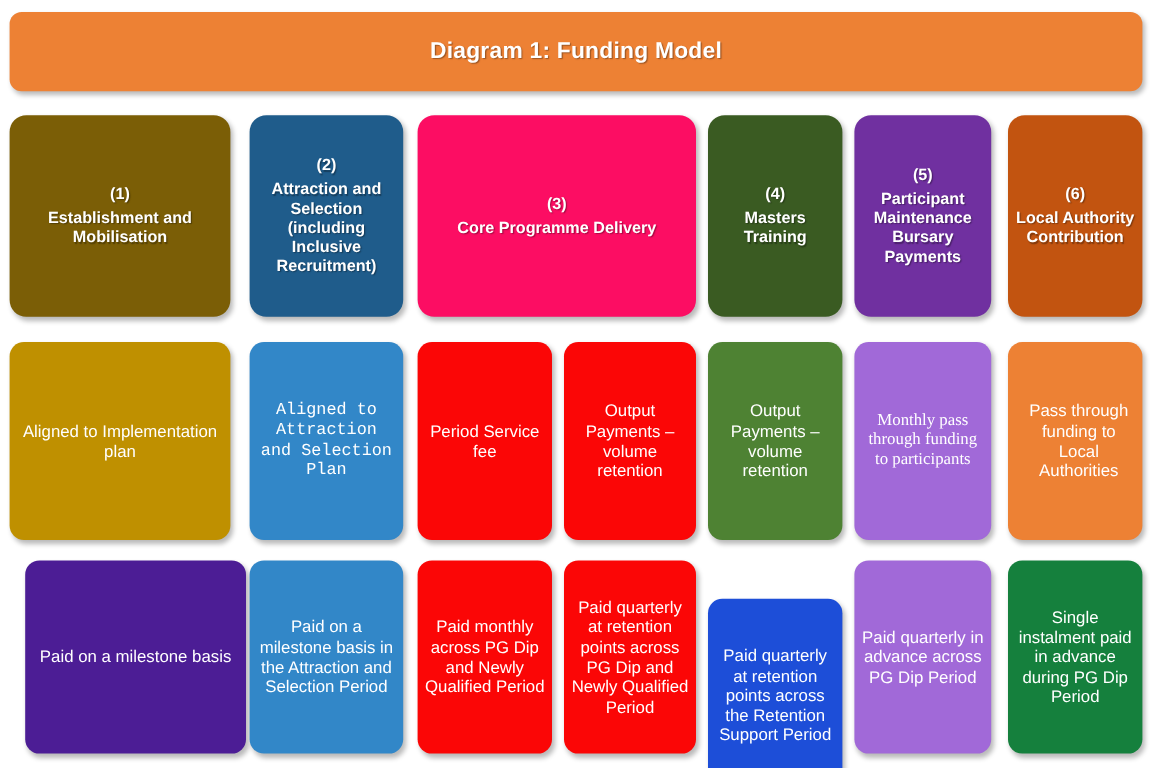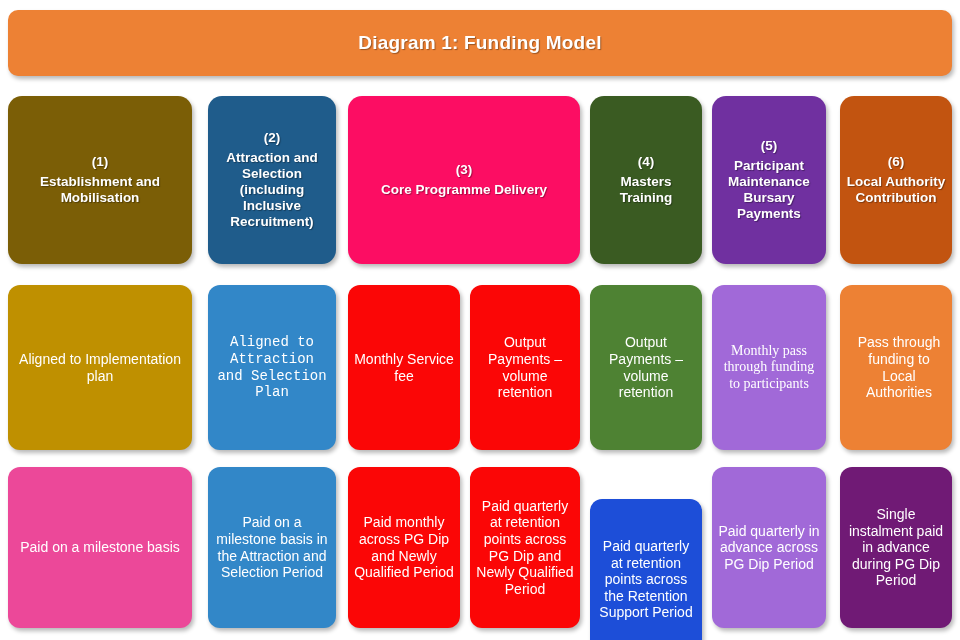--- a/index.html
+++ b/index.html
@@ -142,40 +142,40 @@
 
   <div class="box row2 c1" style="background: rgb(191, 144, 0);">
     <span class="txt">Aligned to Implementation plan</span>
   </div>
 
   <div class="box row2 c2" style="background: rgb(50, 135, 200); font-family: Liberation Mono, monospace;">
     <span class="txt">Aligned to Attraction and Selection Plan</span>
   </div>
 
   <div class="box row2 c3a" style="background: rgb(251, 6, 6);">
-    <span class="txt">Monthly Service fee</span>
+    <span class="txt">Period Service fee</span>
   </div>
 
   <div class="box row2 c3b" style="background: rgb(251, 6, 6);">
     <span class="txt">Output Payments – volume retention</span>
   </div>
 
   <div class="box row2 c4" style="background: rgb(78, 130, 51);">
     <span class="txt">Output Payments – volume retention</span>
   </div>
 
   <div class="box row2 c5" style="background: rgb(161, 105, 216); font-family: Liberation Serif, serif;">
     <span class="txt">Monthly pass through funding to participants</span>
   </div>
 
   <div class="box row2 c6" style="background: rgb(237, 129, 52); padding-left: 12px;">
     <span class="txt">Pass through funding to Local Authorities</span>
   </div>
 
-  <div class="box row3 c1" style="background: #ec4899;">
+  <div class="box row3 c1" style="background: #4c1d95; margin-left: 13px;">
     <span class="txt">Paid on a milestone basis</span>
   </div>
 
   <div class="box row3 c3a" style="background: rgb(251, 6, 6);">
     <span class="txt">Paid monthly across PG Dip and Newly Qualified Period</span>
   </div>
 
   <div class="box row3 c2" style="background: rgb(50, 135, 200);">
     <span class="txt">Paid on a milestone basis in the Attraction and Selection Period</span>
   </div>
@@ -185,17 +185,17 @@
   </div>
 
   <div class="box row3 c4" style="background: #1d4ed8; margin-top: 32px;">
     <span class="txt">Paid quarterly at retention points across the Retention Support Period</span>
   </div>
 
   <div class="box row3 c5" style="background: rgb(161, 105, 216);">
     <span class="txt">Paid quarterly in advance across PG Dip Period</span>
   </div>
 
-  <div class="box row3 c6" style="background: #701a75;">
+  <div class="box row3 c6" style="background: #15803d;">
     <span class="txt">Single instalment paid in advance during PG Dip Period</span>
   </div>
 
 </div>
 
 </body></html>

